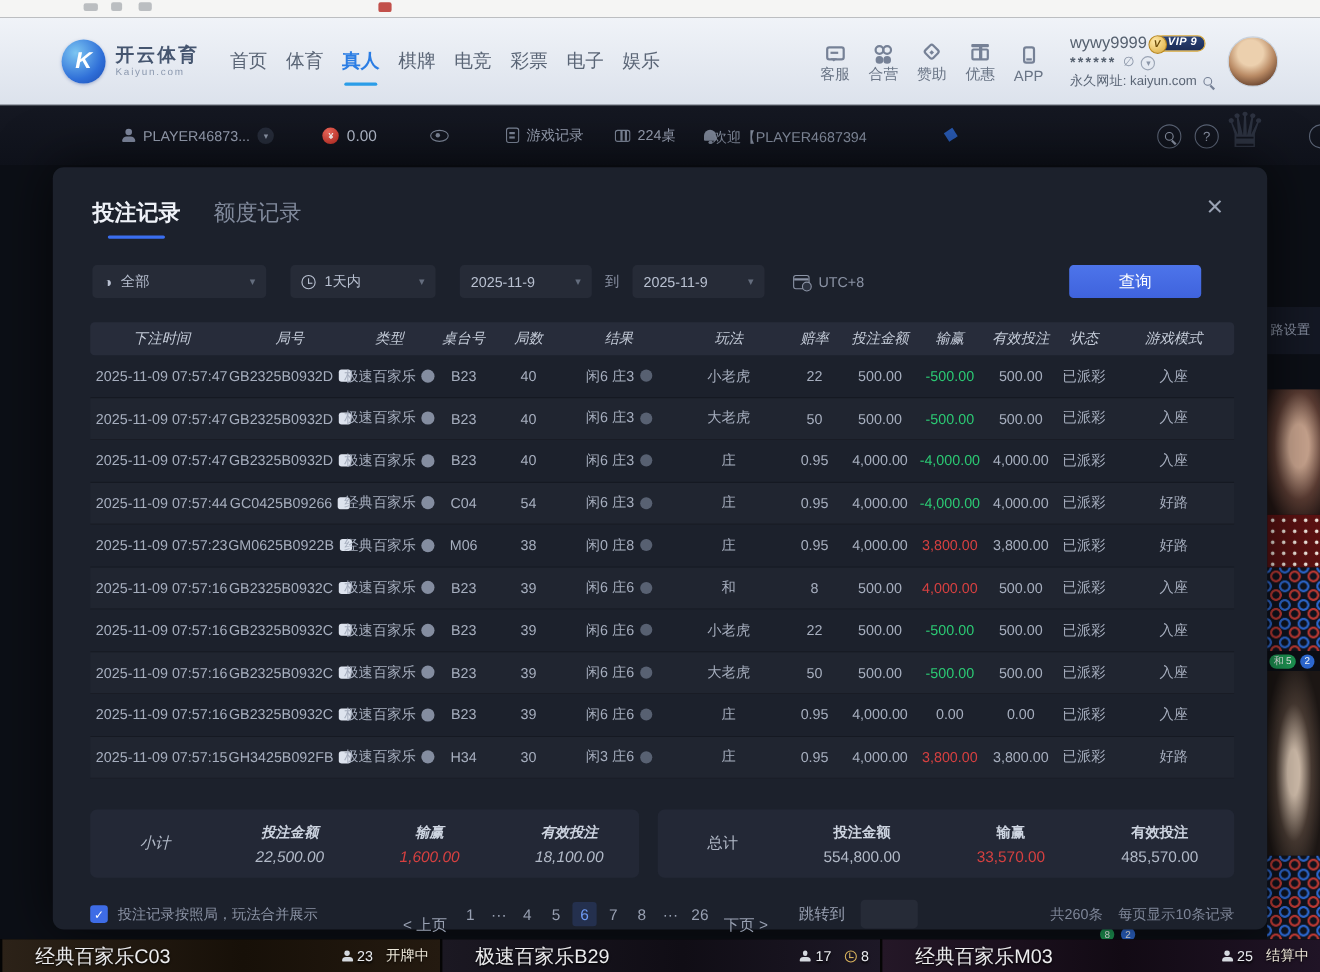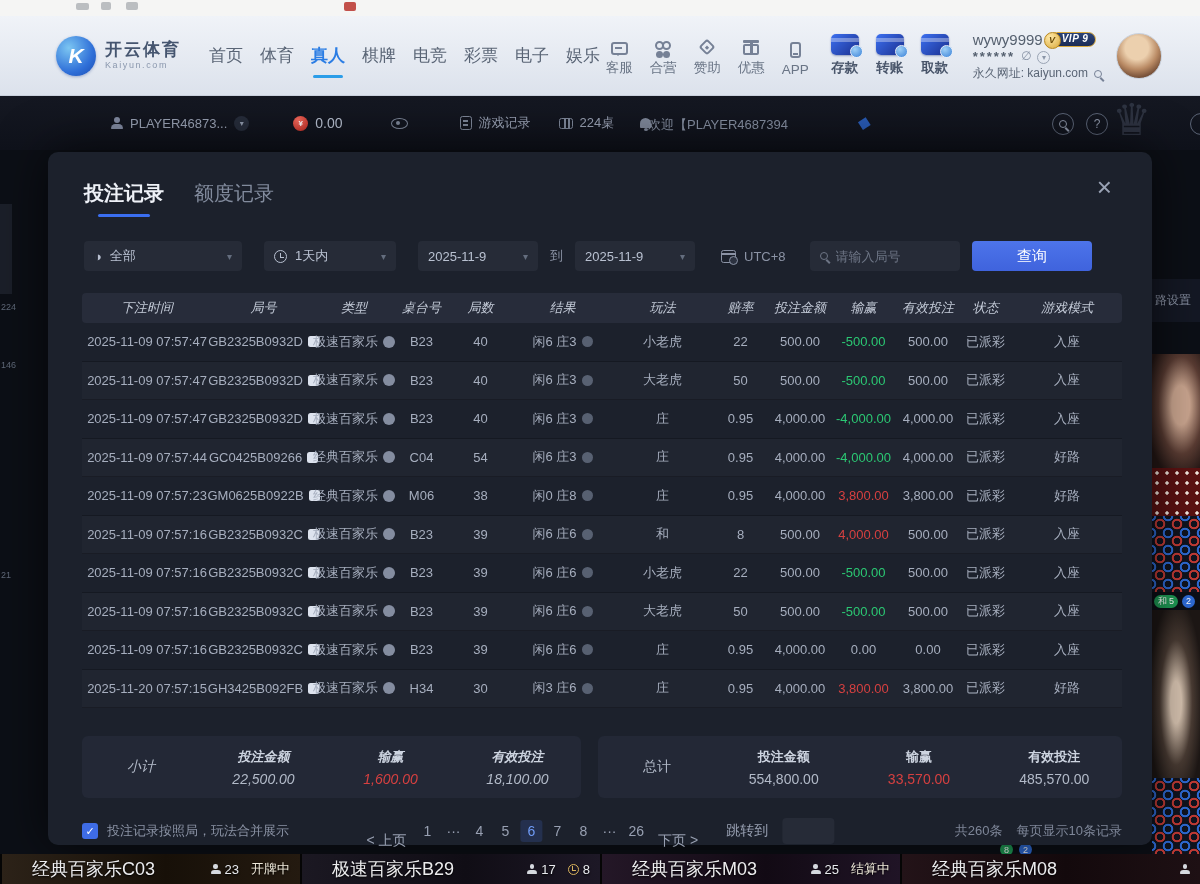--- a/index.html
+++ b/index.html
@@ -250,34 +250,20 @@
         </span>
         <span class="qa-lb">优惠</span>
       </div>
       <div class="qa">
         <span class="qa-ic">
           <span class="ic-phone"></span>
         </span>
         <span class="qa-lb">APP</span>
       </div>
     </div>
-  <div class="wallet-group" style="margin-left:22px;">
-      <div class="wi">
-        <span class="w-card"></span>
-        <span class="wi-lb">存款</span>
-      </div>
-      <div class="wi">
-        <span class="w-card"></span>
-        <span class="wi-lb">转账</span>
-      </div>
-      <div class="wi">
-        <span class="w-card"></span>
-        <span class="wi-lb">取款</span>
-      </div>
-    </div>
   <div class="user-block">
     <div class="ub-row">
       <span class="ub-name">wywy9999</span>
       <span class="vip-pill">VIP 9</span>
     </div>
     <div class="ub-row">
       <span class="ub-mask">******</span>
       <span class="ub-eyeoff">∅</span>
       <span class="ub-chev">▾</span>
     </div>
@@ -320,26 +306,20 @@
     <span class="crown-deco">♛</span>
     <div class="sh-circle" style="left:1052px;">
         <span class="ic-mag"></span>
       </div>
     <div class="sh-circle" style="left:1086px;">
         <span>?</span>
       </div>
     <div class="sh-circle" style="left:1190px;"></div>
   </div>
 
-  <div class="bg-left">
-    <div class="blk" style="top:54px;height:90px;"></div>
-    <span class="edge-num" style="top:152px;">224</span>
-    <span class="edge-num" style="top:210px;">146</span>
-    <span class="edge-num" style="top:420px;">21</span>
-  </div>
 
   <div class="bg-right">
     <div class="bgr r-panel" style="top:129px;height:43px;">
       <span>路设置</span>
     </div>
     <div class="bgr r-dealer1" style="top:204px;height:114px;"></div>
     <div class="bgr r-dice" style="top:318px;height:48px;"></div>
     <div class="bgr road" style="top:366px;height:76px;"></div>
     <div class="bgr r-badges" style="top:442px;height:18px;">
       <span class="badge green">
@@ -380,24 +360,20 @@
         <span>2025-11-9</span>
         <span class="f-chev">▾</span>
       </div>
       <span class="f-to">到</span>
       <div class="f-sel" style="width:120px;">
         <span>2025-11-9</span>
         <span class="f-chev">▾</span>
       </div>
       <span class="ic-cal"></span>
       <span class="f-utc">UTC+8</span>
-      <div class="f-search">
-        <span class="ic-mag"></span>
-        <input placeholder="请输入局号" style="">
-      </div>
       <button class="f-query">查询</button>
     </div>
 
     <div class="m-table">
       <div class="thead">
           <div class="tcell">下注时间</div>
           <div class="tcell">局号</div>
           <div class="tcell">类型</div>
           <div class="tcell">桌台号</div>
           <div class="tcell">局数</div>
@@ -802,21 +778,21 @@
             </div>
             <div class="tcell">
               <span>已派彩</span>
             </div>
             <div class="tcell">
               <span>入座</span>
             </div>
           </div>
           <div class="trow">
             <div class="tcell">
-              <span>2025-11-20 07:57:15</span>
+              <span>2025-11-09 07:57:15</span>
             </div>
             <div class="tcell">
               <span>GH3425B092FB</span>
               <span class="ic-copy"></span>
             </div>
             <div class="tcell">
               <span>极速百家乐</span>
               <span class="ic-info"></span>
             </div>
             <div class="tcell">
@@ -948,21 +924,13 @@
     <div class="seg seg-2">
       <span class="seg-name">经典百家乐M03</span>
       <span class="seg-right">
         <span class="pair">
           <span class="bb-person"></span>
           <span class="seg-count">25</span>
         </span>
         <span class="seg-status">结算中</span>
       </span>
     </div>
-    <div class="seg seg-3">
-      <span class="seg-name">经典百家乐M08</span>
-      <span class="seg-right">
-        <span class="pair">
-          <span class="bb-person"></span>
-        </span>
-      </span>
-    </div>
   </div>
 
 </body></html>

